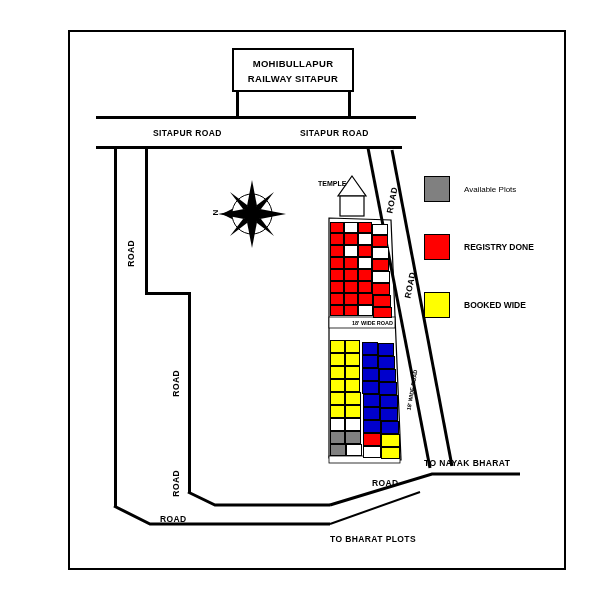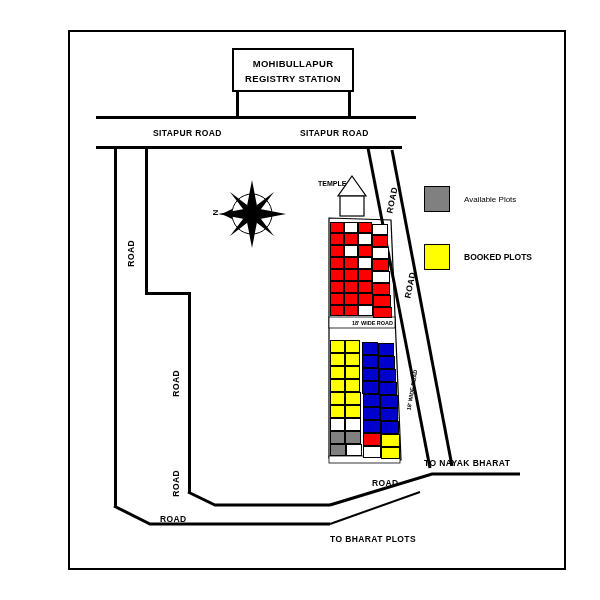--- a/index.html
+++ b/index.html
@@ -106,21 +106,21 @@
 </style>
 </head>
 <body>
 
 <div id="root">
 
   <div class="plan-frame abs"></div>
 
   <div class="abs station-box">
     <div>MOHIBULLAPUR</div>
-    <div>REGISTRY STATION</div>
+    <div>RAILWAY SITAPUR</div>
   </div>
 
   <svg class="layout-canvas" viewBox="0 0 600 600">
 
     <rect x="236" y="92" width="3" height="26" fill="#000"></rect>
     <rect x="348" y="92" width="3" height="26" fill="#000"></rect>
 
     <rect x="96" y="116" width="320" height="3" fill="#000"></rect>
     <rect x="96" y="146" width="306" height="3" fill="#000"></rect>
 
@@ -251,24 +251,28 @@
   <div class="abs" style="left:352px; top:320px; font-size:5.5px; font-weight:bold; color:#000; white-space:nowrap;">18'  WIDE    ROAD</div>
   <div class="abs vert" style="left:412px; top:390px; font-size:5.5px; font-weight:bold; color:#000; white-space:nowrap; transform: rotate(-80deg) translate(-50%,-50%);">18'  WIDE  ROAD</div>
 
   <div class="abs road-label" style="left:424px; top:458px;">TO NAYAK BHARAT</div>
   <div class="abs road-label" style="left:330px; top:534px;">TO BHARAT PLOTS</div>
 
   <div class="abs temple-label" style="left:318px; top:180px;">TEMPLE</div>
 
   <div class="abs" style="left:213px; top:208px; font-size:8px; font-weight:bold; color:#000; transform: rotate(-90deg);">N</div>
 
-  <div class="abs" style="left:424px; top:184px; width:150px;">
+  <div class="abs" style="left:424px; top:174px; width:150px;">
     <div style="display:flex; align-items:center; gap:14px; height:30px;">
       <div class="legend-swatch" style="background:#808080;"></div>
       <div class="legend-label small">Available Plots</div>
     </div>
     <div style="display:flex; align-items:center; gap:14px; height:30px; margin-top:28px;">
+      <div class="legend-swatch" style="background:#ff0000;"></div>
+      <div class="legend-label">REGISTRY DONE</div>
+    </div>
+    <div style="display:flex; align-items:center; gap:14px; height:30px; margin-top:28px;">
       <div class="legend-swatch" style="background:#ffff00;"></div>
-      <div class="legend-label">BOOKED PLOTS</div>
+      <div class="legend-label">BOOKED WIDE</div>
     </div>
   </div>
 
 </div>
 
 </body></html>

